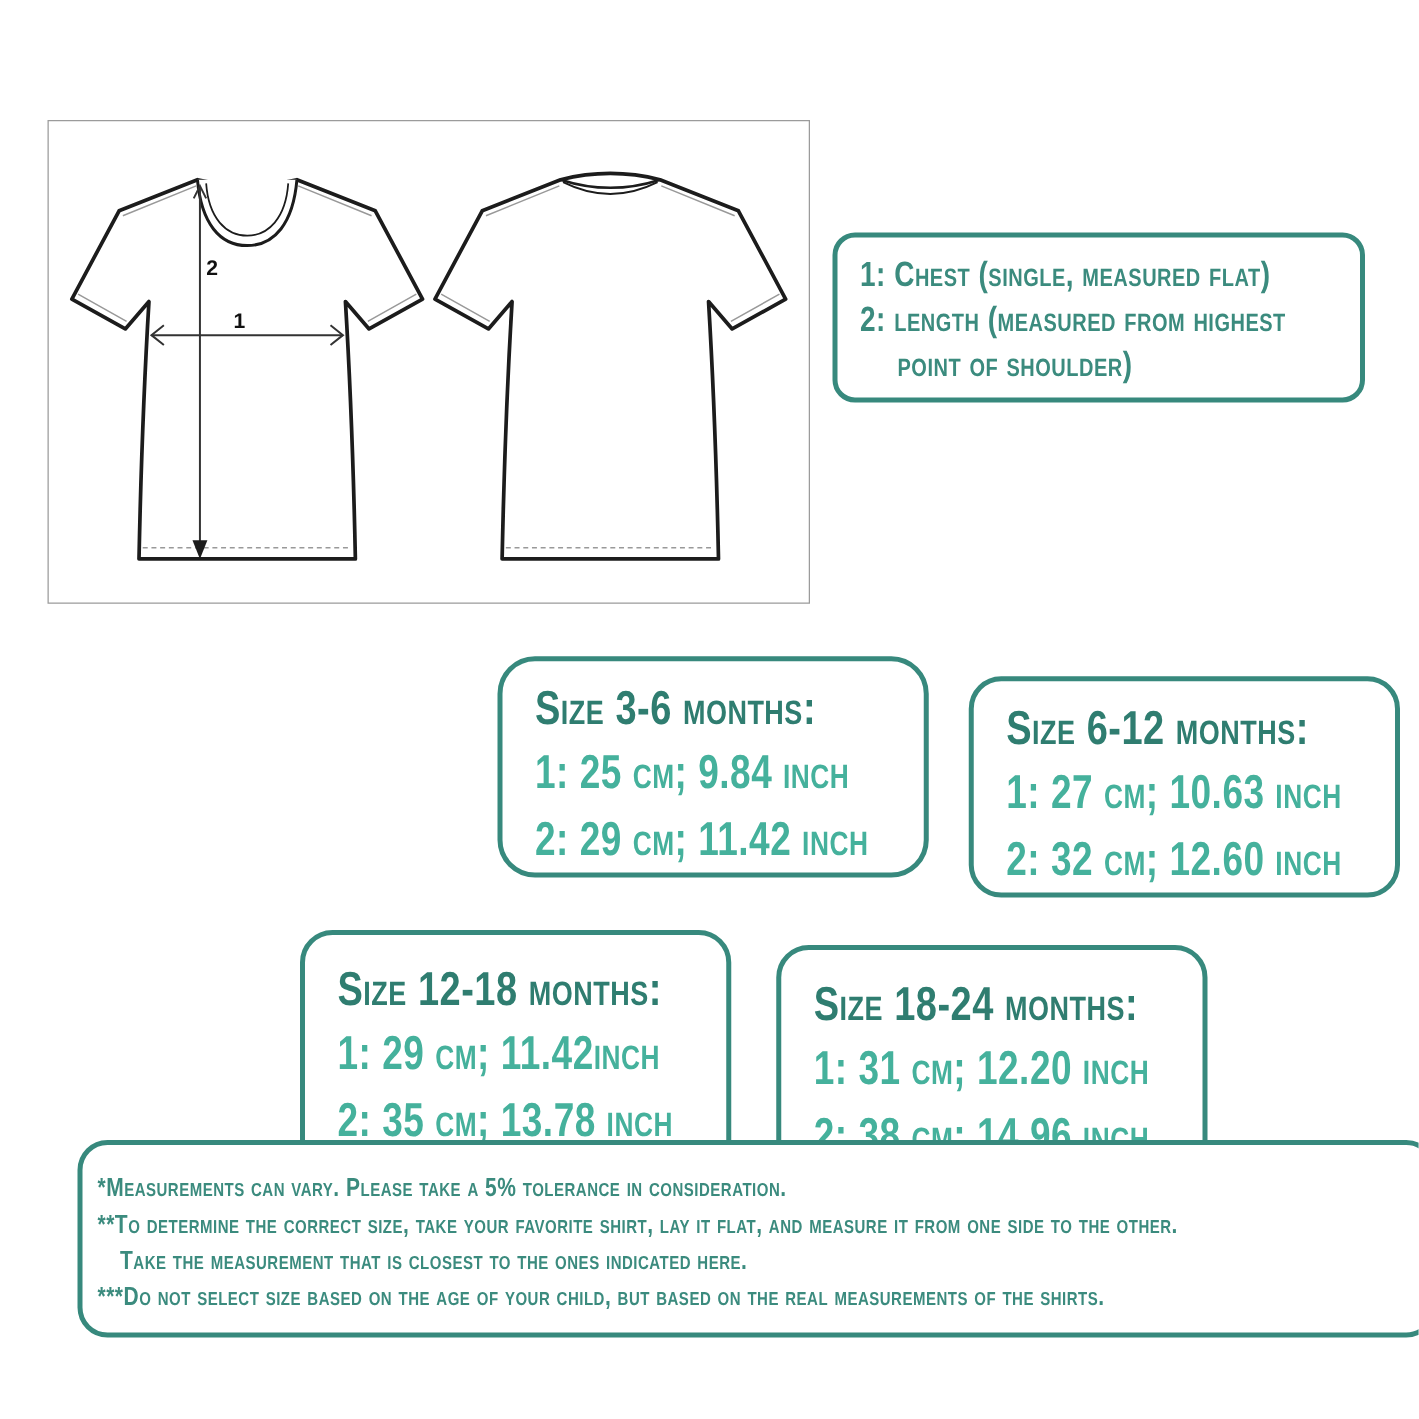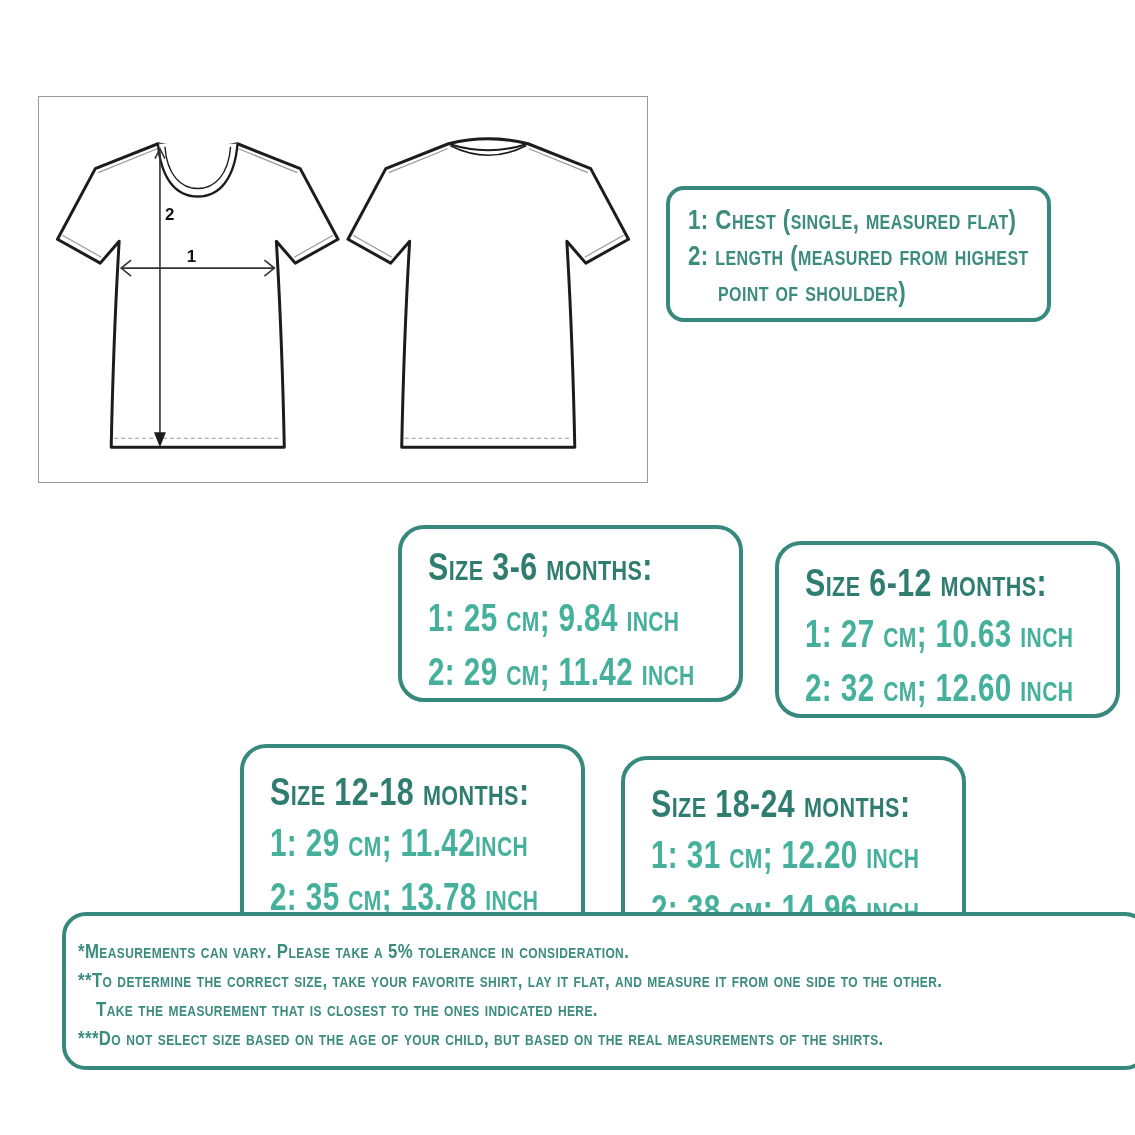--- a/index.html
+++ b/index.html
@@ -13,31 +13,31 @@
 
   
   .tealbox{position:absolute;background:#ffffff;border:4px solid #37897D;box-sizing:border-box;}
 
   
   .shirt-panel{position:absolute;left:38px;top:96px;width:610px;height:387px;
                border:1.5px solid #9B9B9B;box-sizing:border-box;background:#ffffff;}
   .shirt-panel svg{display:block;width:100%;height:100%;}
 
   
-  .legend{left:666px;top:186px;width:385px;height:136px;border-radius:18px;padding:12px 0 0 18px;}
+  .legend{left:666px;top:186px;width:426px;height:136px;border-radius:18px;padding:12px 0 0 18px;}
   .legend .line{font-size:28px;line-height:36px;color:#3B8B7E;transform:scaleX(0.80);}
   .legend .indent{margin-left:30px;}
 
   
   .card{width:345px;border-radius:26px;padding:14px 0 0 26px;}
   .card .title{font-size:38px;line-height:48px;color:#2F7D70;transform:scaleX(0.80);}
   .card .val{font-size:38px;line-height:54px;color:#45B19C;transform:scaleX(0.78);}
   .r1{top:525px;height:177px;}
   .r2{top:744px;height:205px;padding-top:20px;}
-  .c0{left:20px;}  .c1{left:398px;}  .c2{left:775px;margin-top:16px;}
+  .c0{left:20px;}  .c1{left:398px;border-radius:30px;}  .c2{left:775px;margin-top:16px;}
   .c3{left:240px;} .c4{left:621px;margin-top:12px;}
 
   
   .foot{left:62px;top:912px;width:1087px;height:158px;border-radius:24px;padding:20px 0 0 12px;}
   .foot .line{font-size:21px;line-height:29px;color:#3B8B7E;transform:scaleX(0.80);}
   .foot .indent{margin-left:18px;}
 </style>
 </head>
 <body>
 

